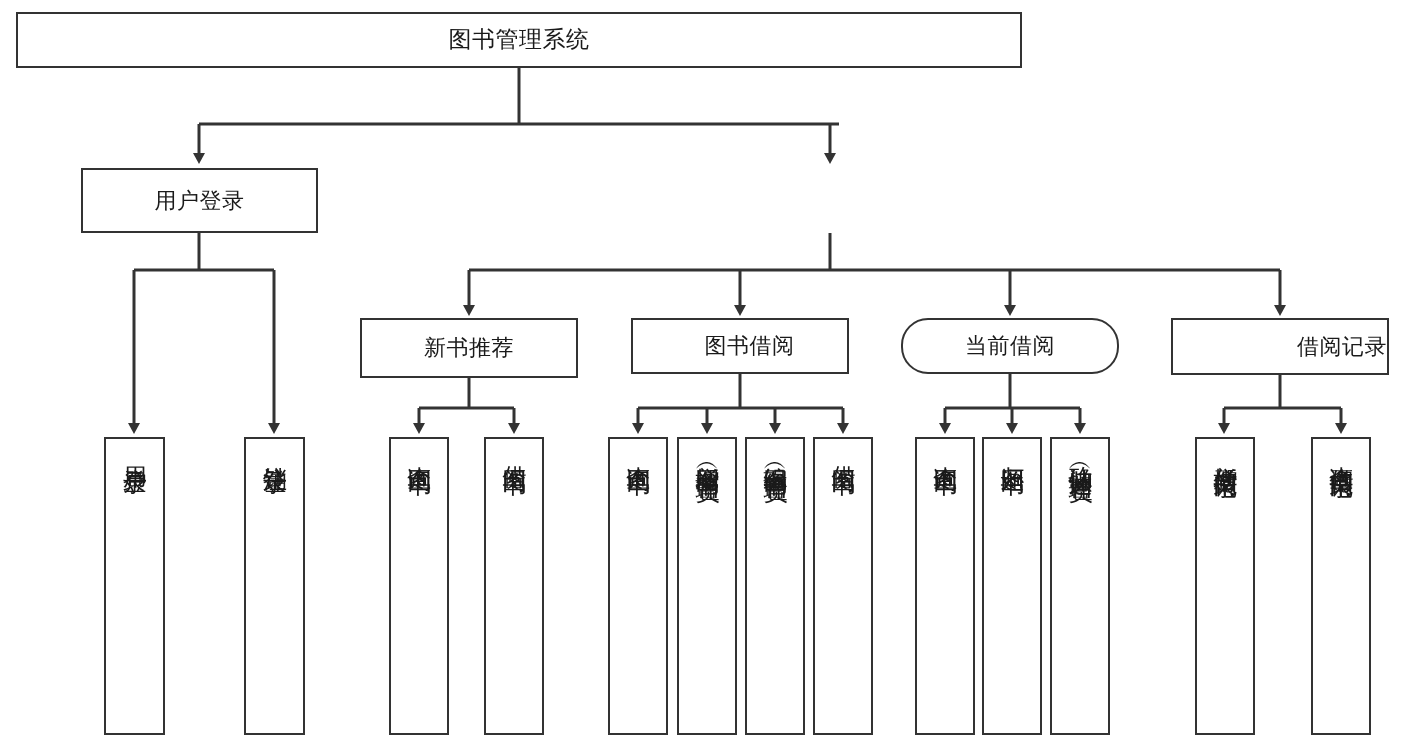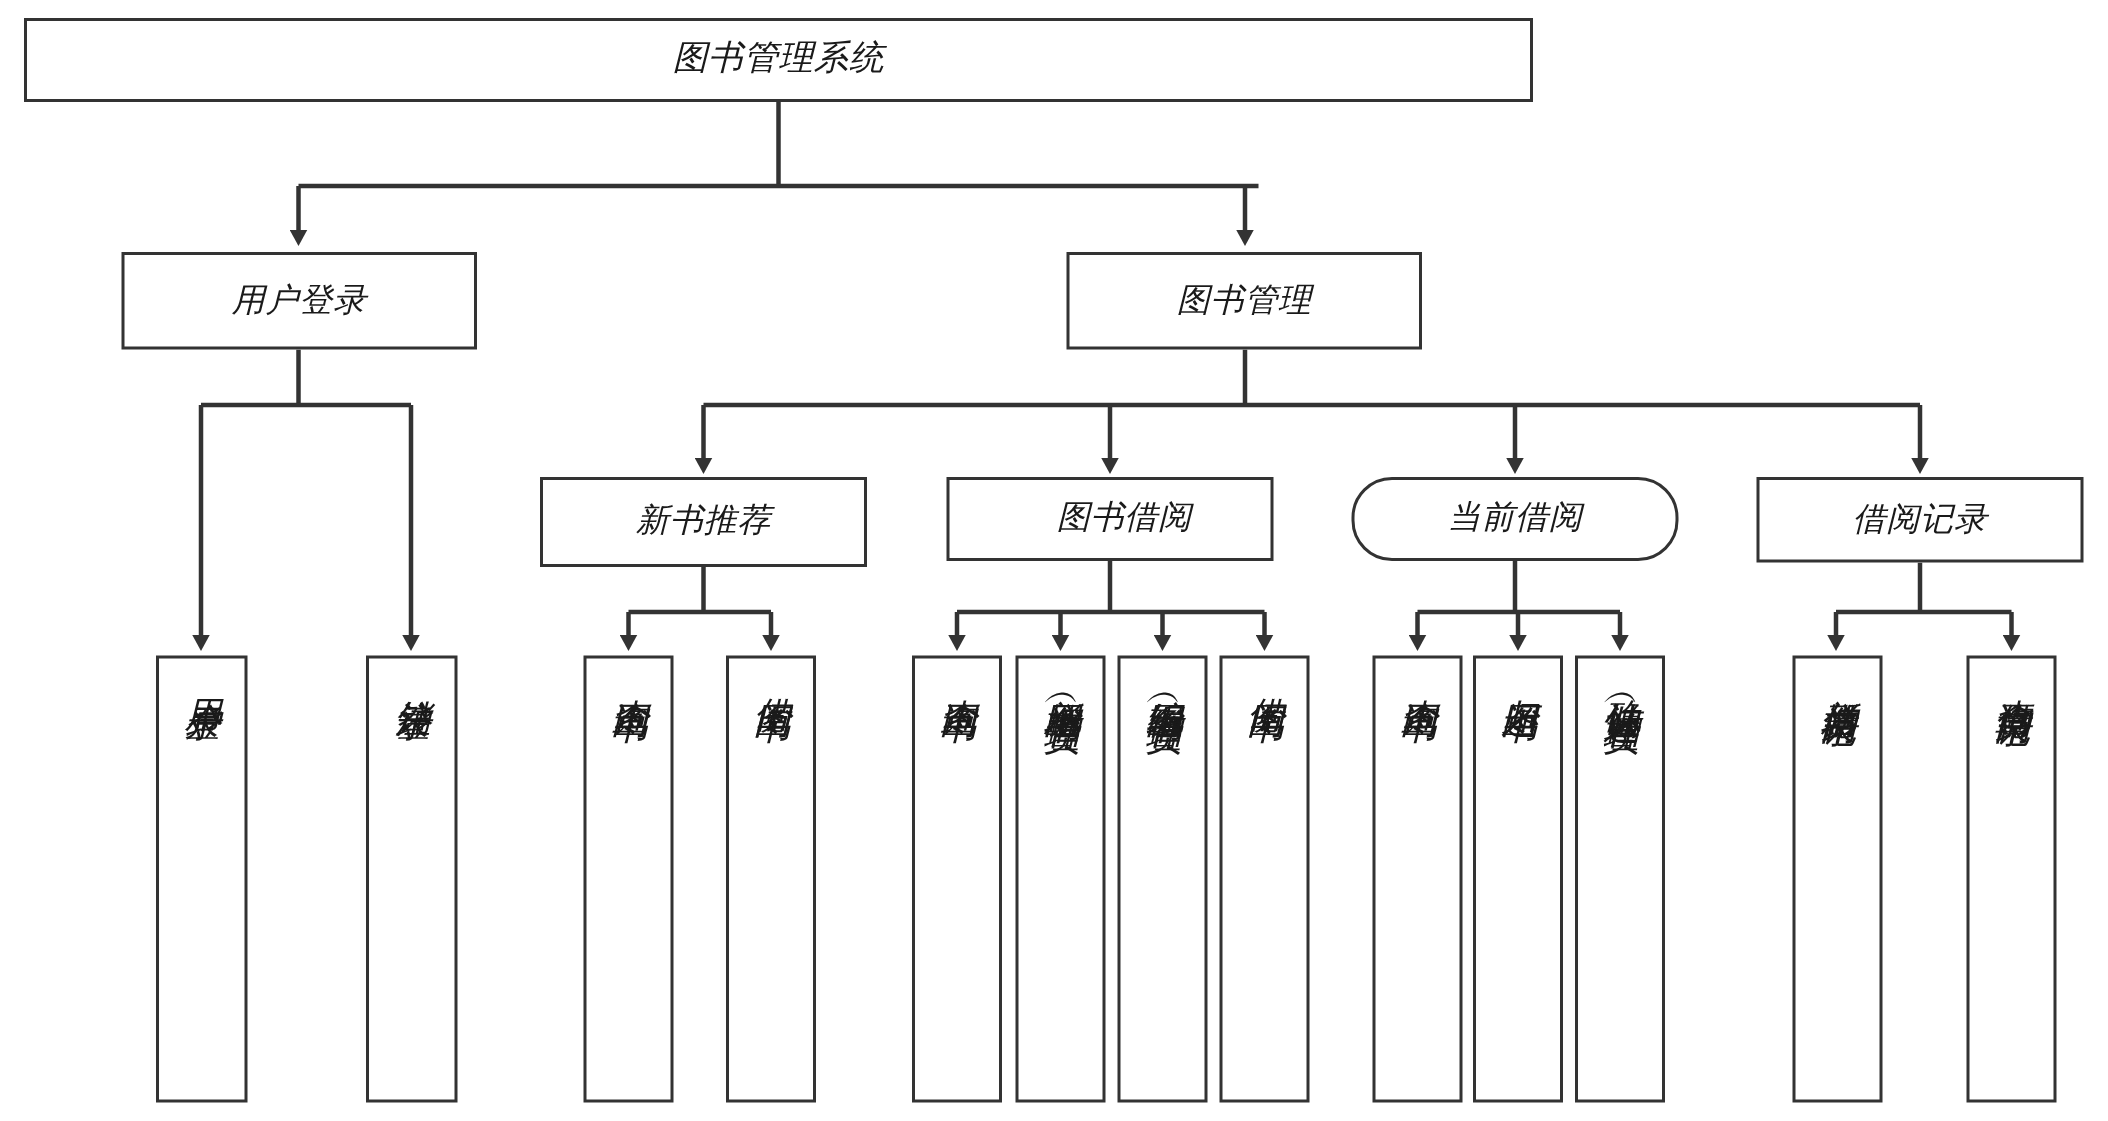--- a/index.html
+++ b/index.html
@@ -26,21 +26,20 @@
   }
   .node {
     position: absolute;
     box-sizing: border-box;
     border: 2px solid #333333;
     background: #ffffff;
     display: flex;
     align-items: center;
     justify-content: center;
     color: #1a1a1a;
-    font-style: italic;
   }
   .node .label {
     display: block;
     text-align: center;
     line-height: 1.18;
     letter-spacing: 0.5px;
     white-space: pre;
   }
   
   .node.horiz .label {
@@ -127,34 +126,31 @@
     </g>
   </svg>
 
   <div class="node horiz root" style="left:16px; top:12px; width:1006px; height:56px;">
     <span class="label">图书管理系统</span>
   </div>
 
   <div class="node horiz" style="left:81px; top:168px; width:237px; height:65px;">
     <span class="label">用户登录</span>
   </div>
-  <div class="node horiz" style="left:711px; top:168px; width:237px; height:65px;">
-    <span class="label">图书管理</span>
-  </div>
 
   <div class="node horiz" style="left:360px; top:318px; width:218px; height:60px;">
     <span class="label">新书推荐</span>
   </div>
   <div class="node horiz" style="left:631px; top:318px; width:218px; height:56px;padding-left:19px;">
     <span class="label">图书借阅</span>
   </div>
   <div class="node horiz" style="left:901px; top:318px; width:218px; height:56px;border-radius:27px;">
     <span class="label">当前借阅</span>
   </div>
-  <div class="node horiz" style="left:1171px; top:318px; width:218px; height:57px;">
+  <div class="node horiz" style="left:1171px; top:318px; width:218px; height:57px;justify-content:flex-end;">
     <span class="label">借阅记录</span>
   </div>
 
   <div class="node vert" style="left:104px; top:437px; width:61px; height:298px;">
     <span class="label">用户登录</span>
   </div>
   <div class="node vert" style="left:244px; top:437px; width:61px; height:298px;">
     <span class="label">注销登录</span>
   </div>
 

